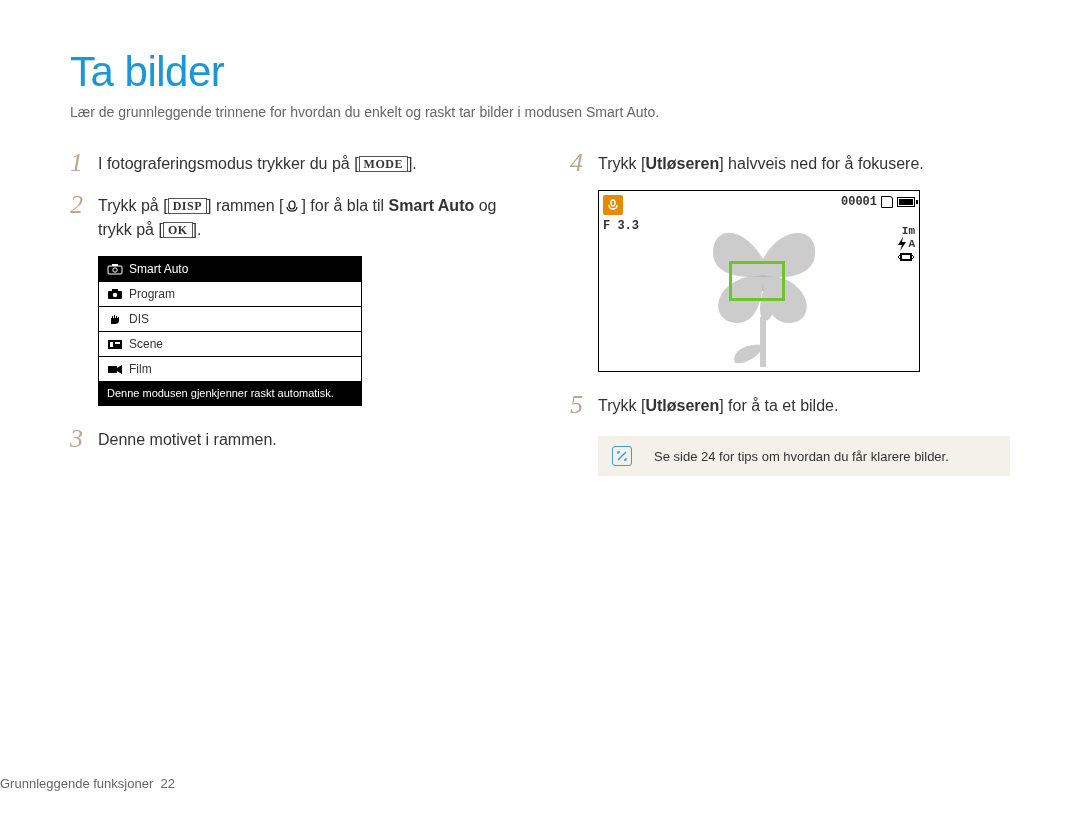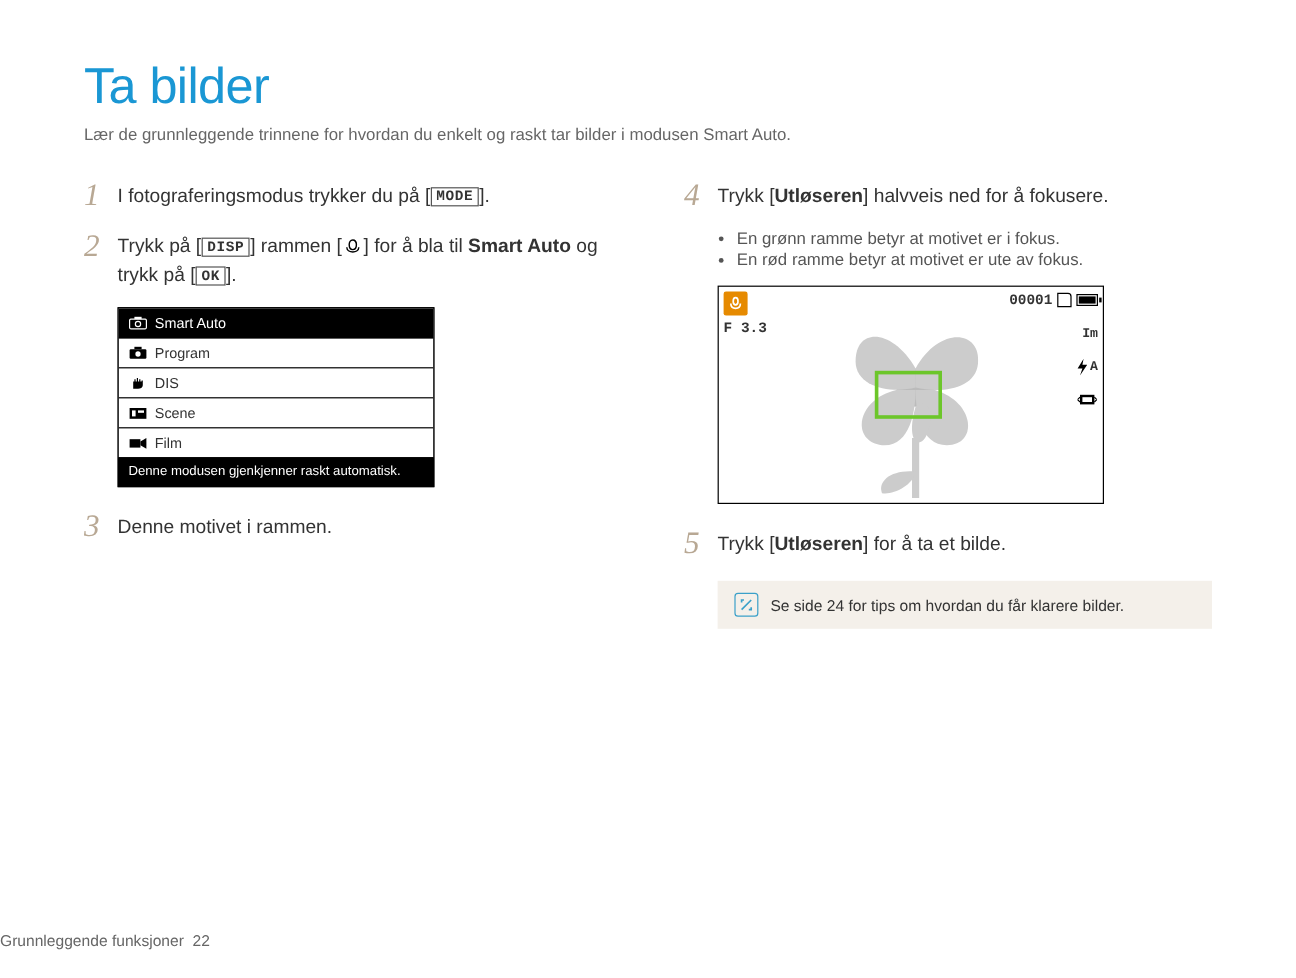--- a/index.html
+++ b/index.html
@@ -51,21 +51,21 @@
     padding-top: 4px;
   }
   .btn-box {
     display: inline-block;
     border: 1px solid #555;
     font-size: 12px;
     font-weight: bold;
     padding: 0 4px;
     line-height: 14px;
     vertical-align: 1px;
-    font-family: Liberation Mono, monospace;
+    font-family: Liberation Serif, serif;
     letter-spacing: 0.5px;
   }
   .icon-box {
     display: inline-flex;
     align-items: center;
     justify-content: center;
     width: 18px;
     height: 14px;
     vertical-align: -1px;
   }
@@ -157,29 +157,29 @@
   .batt::after {
     content:""; position:absolute; right:-4px; top:2px; width:2px; height:4px; background:#000;
   }
   .batt-fill { position:absolute; left:1px; top:1px; bottom:1px; right:1px; background:#000; }
   .sd {
     width:12px; height:12px; border:1.5px solid #000; border-top-right-radius:3px;
     position:relative;
   }
   .right-icons {
     position:absolute; right:4px; top:34px;
-    display:flex; flex-direction:column; gap:14px; align-items:flex-end;
+    display:flex; flex-direction:column; align-items:flex-end;
     font-family: 'Courier New', monospace; font-size:11px; font-weight:bold;
   }
   .note {
     display:flex;
     margin: 18px 0 0 28px;
     background: #f4f0ea;
     padding: 10px 14px;
-    gap: 10px;
+    gap: 22px;
     align-items:center;
     font-size: 13px;
   }
   .note-icon {
     width: 20px; height: 20px;
     border: 1.5px solid #3aa0c9;
     border-radius: 3px;
     display:flex; align-items:center; justify-content:center;
     color:#3aa0c9;
     flex-shrink:0;
@@ -283,24 +283,20 @@
 
   <div class="col">
 
     <div class="step">
       <div class="step-num">4</div>
       <div class="step-text">
         <span>Trykk [</span><span class="bold">Utløseren</span><span>] halvveis ned for å fokusere.</span>
       </div>
     </div>
 
-    <ul class="bullets">
-      <li>En grønn ramme betyr at motivet er i fokus.</li>
-      <li>En rød ramme betyr at motivet er ute av fokus.</li>
-    </ul>
 
     <div class="preview">
       <svg class="flower" viewBox="0 0 290 174">
         <g fill="#ccc">
           <ellipse cx="150" cy="80" rx="16" ry="16" fill="#bbb"></ellipse>
           <path d="M150 64 C130 30 100 30 100 58 C100 80 130 85 150 80 Z"></path>
           <path d="M150 64 C170 28 205 32 202 60 C200 82 170 85 150 80 Z"></path>
           <path d="M134 82 C100 90 96 125 122 128 C145 130 150 100 150 82 Z"></path>
           <path d="M166 82 C200 92 202 128 176 128 C154 128 150 100 150 82 Z"></path>
           <path d="M150 96 C140 130 158 135 162 110 C165 95 156 90 150 96 Z"></path>

